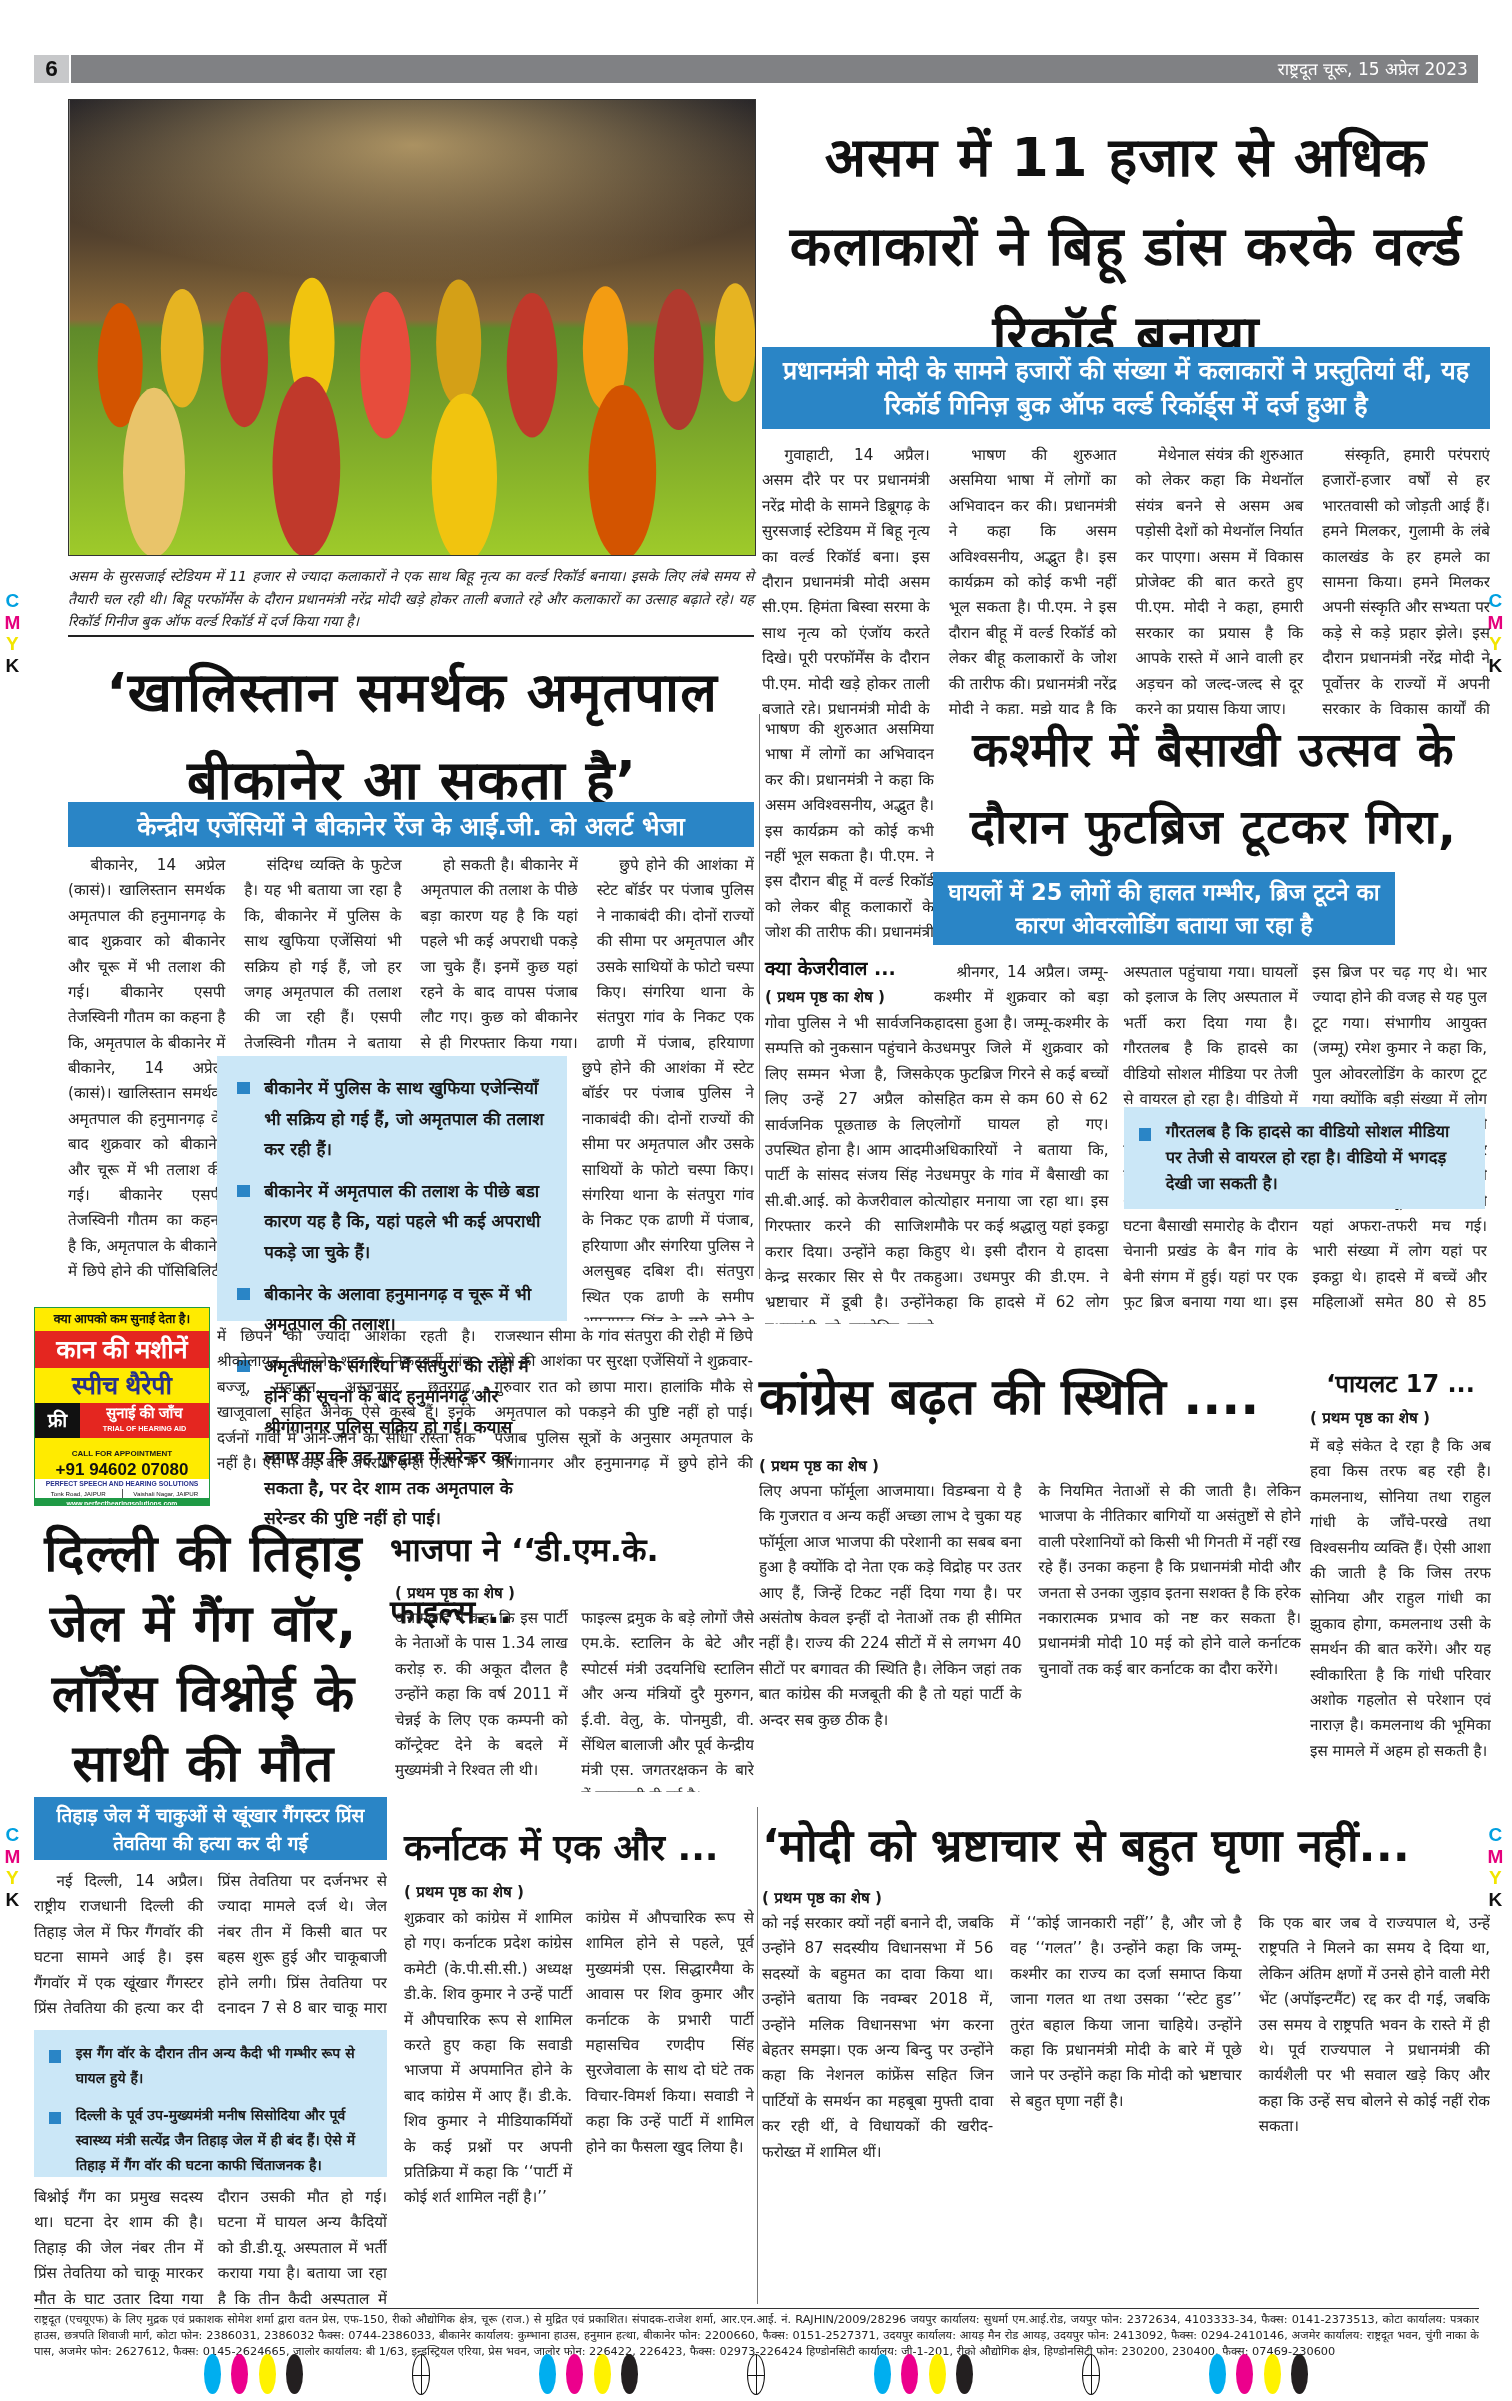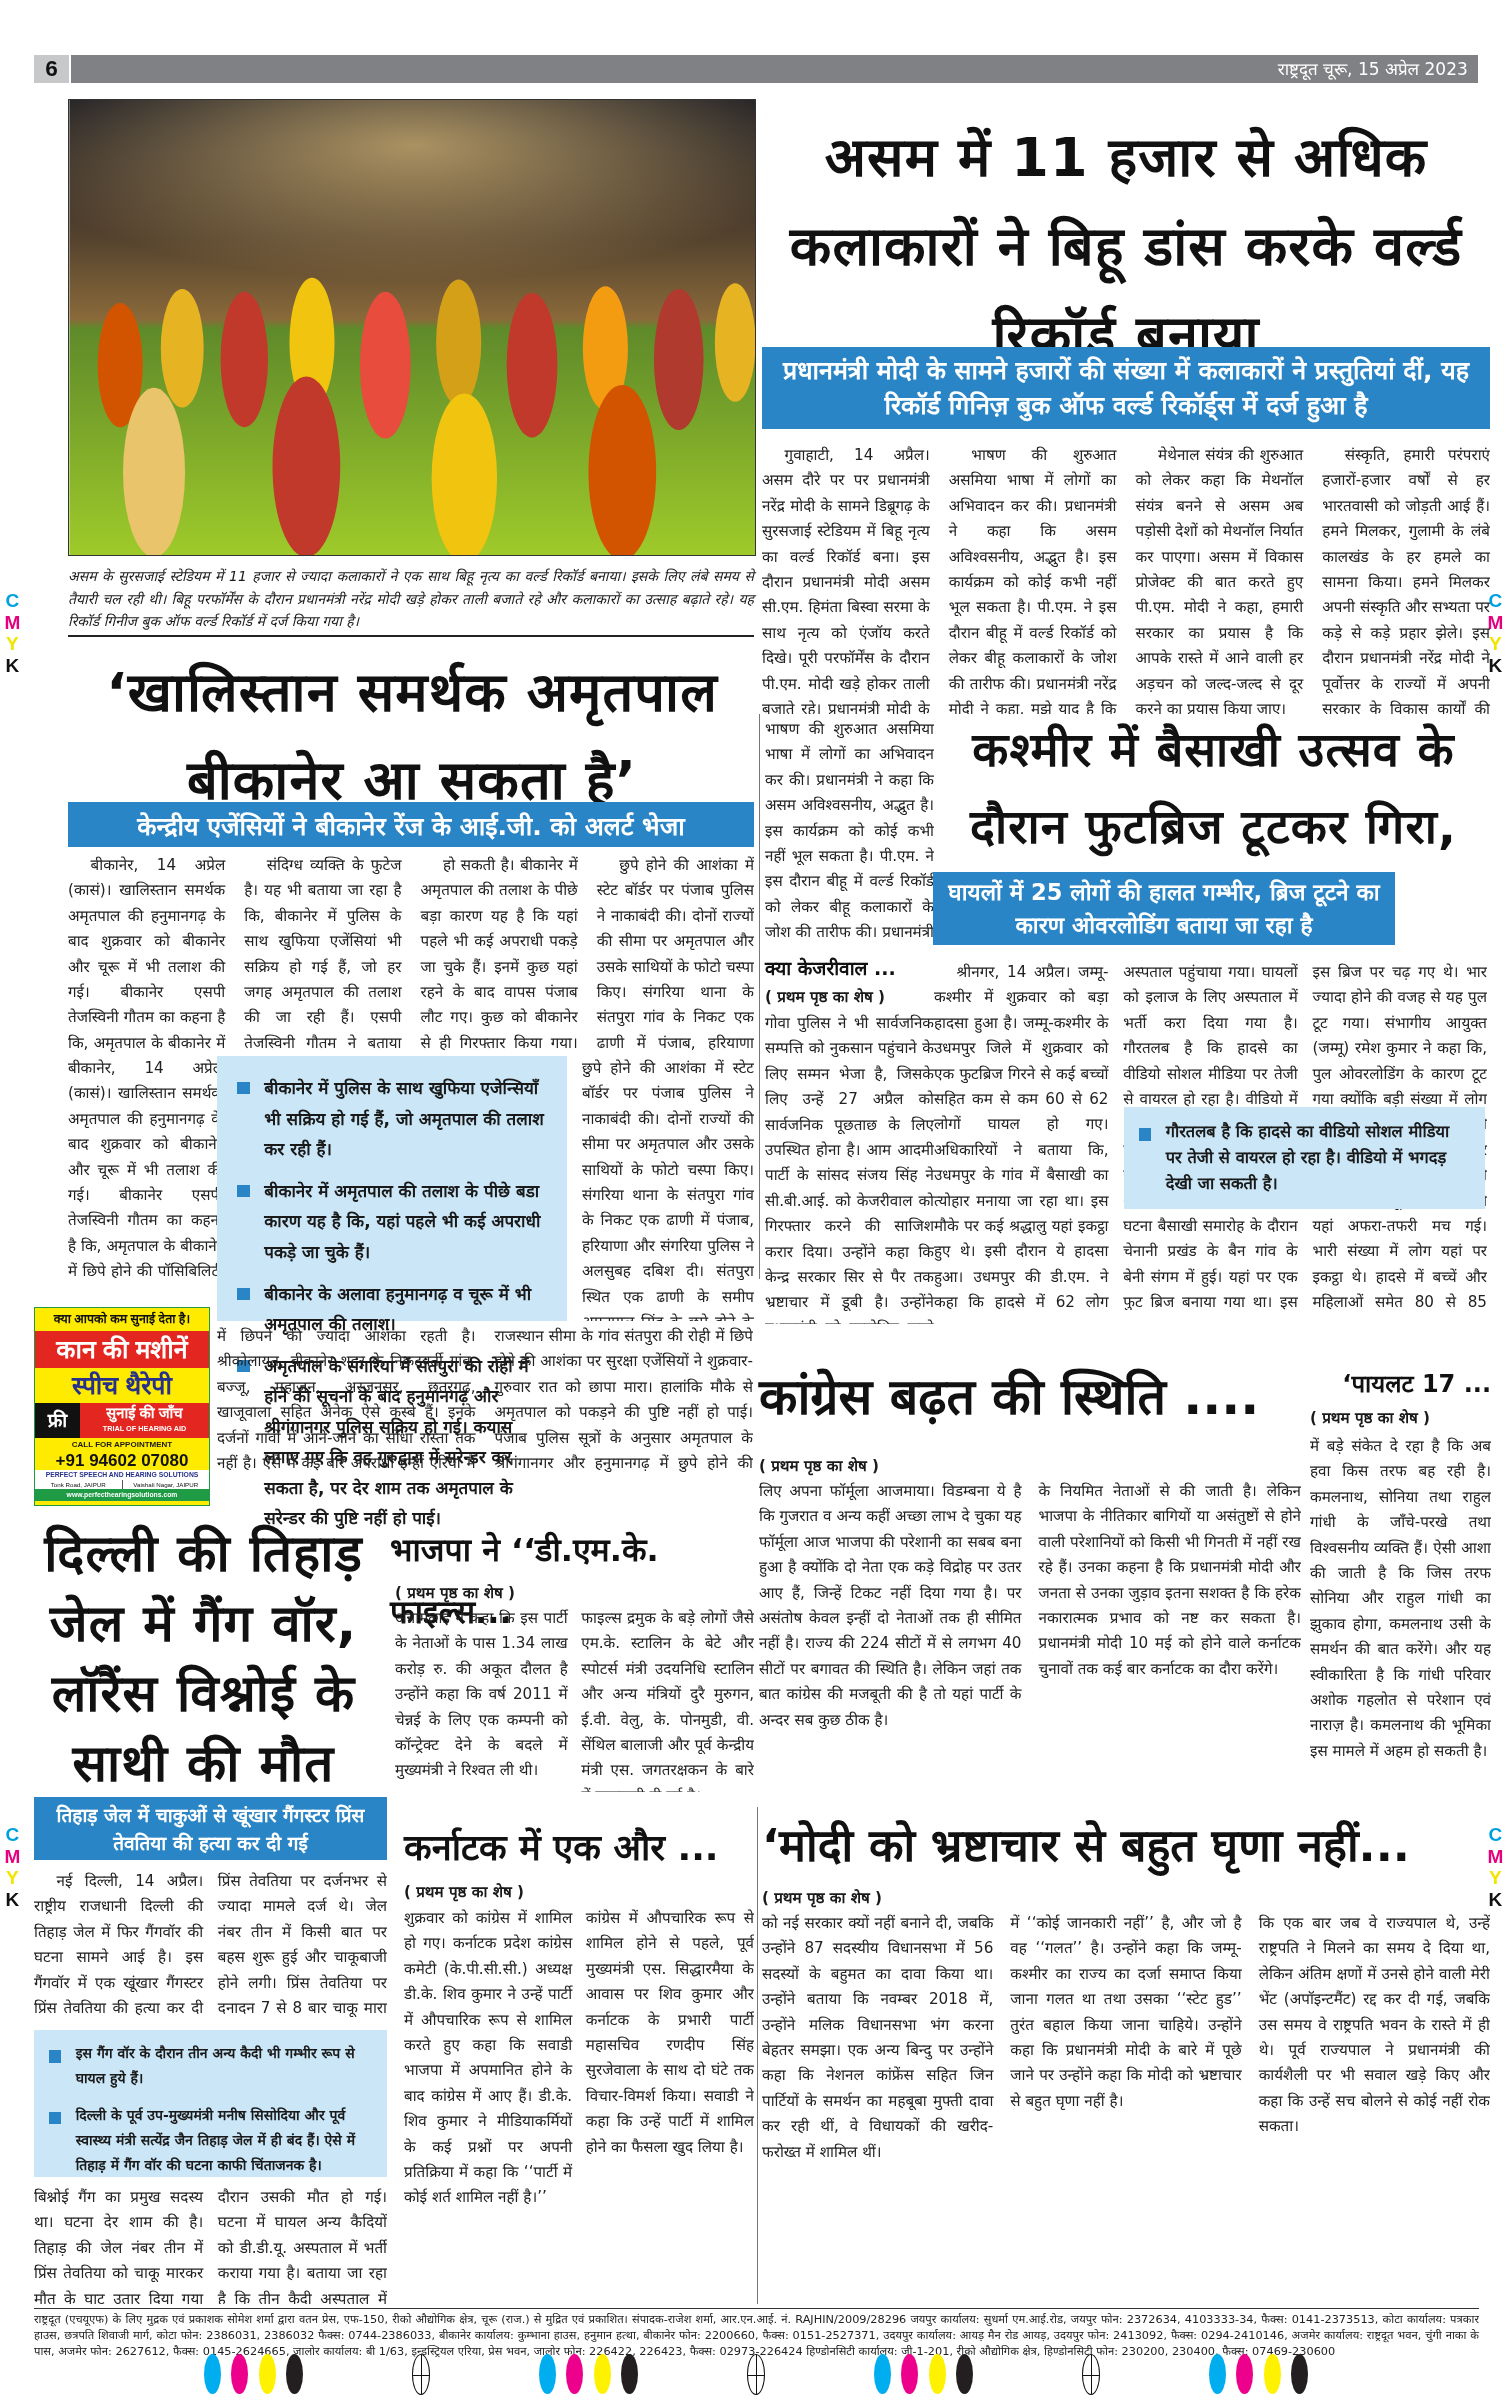--- a/index.html
+++ b/index.html
@@ -136,21 +136,21 @@
   <div style="font-weight:bold;font-size:12.4px;line-height:22.6px;color:#111">क्या आपको कम सुनाई देता है।</div>
   <div style="background:#e42620;color:#fff;font-weight:bold;font-size:25px;line-height:37px">कान की मशीनें</div>
   <div style="color:#27318b;font-weight:bold;font-size:25px;line-height:35px">स्पीच थैरेपी</div>
   <div style="background:#e42620;display:flex;height:35px">
     <div style="background:#111;color:#fff;font-weight:bold;font-size:19px;line-height:35px;width:45px">फ्री</div>
     <div style="flex:1;color:#fff">
       <div style="font-weight:bold;font-size:14.7px;line-height:20.3px">सुनाई की जाँच</div>
       <div style="font-weight:bold;font-size:7.3px;line-height:12.4px">TRIAL OF HEARING AID</div>
     </div>
   </div>
-  <div style="font-weight:bold;font-size:8px;line-height:12.4px;margin-top:1px">CALL FOR APPOINTMENT</div>
+  <div style="font-weight:bold;font-size:8px;line-height:12.4px;margin-top:10px">CALL FOR APPOINTMENT</div>
   <div style="font-weight:bold;font-size:17px;line-height:19px;color:#111">+91 94602 07080</div>
   <div style="background:#fff;color:#27318b;font-weight:bold;font-size:6.8px;line-height:10.2px">PERFECT SPEECH AND HEARING SOLUTIONS</div>
   <div style="background:#fff;display:flex;font-size:6.2px;line-height:9px;color:#111">
     <span style="flex:1;border-right:0.6px solid #555">Tonk Road, JAIPUR</span>
     <span style="flex:1">Vaishali Nagar, JAIPUR</span>
   </div>
   <div style="background:#1f9a45;color:#fff;font-weight:bold;font-size:6.8px;line-height:11.3px">www.perfecthearingsolutions.com</div>
 </div>
 
 <div class="abs hl" style="left:34px;top:1519px;width:339px;font-size:51px;line-height:70px">दिल्ली की तिहाड़ जेल में गैंग वॉर, लॉरैंस विश्नोई के साथी की मौत</div>
@@ -207,21 +207,21 @@
     </ul>
 </div>
 
 <div class="abs hl" style="left:759px;top:1361px;width:536px;font-size:50px;line-height:73px;text-align:left;letter-spacing:0">कांग्रेस बढ़त की स्थिति ....</div>
 <div class="abs shesh" style="left:759px;top:1454px;width:271px">( प्रथम पृष्ठ का शेष )</div>
 <div class="abs cols body" style="left:759px;top:1479px;width:542px;height:311px;grid-template-columns:1fr 1fr;column-gap:17px">
   <p style="text-indent:0">लिए अपना फॉर्मूला आजमाया। विडम्बना ये है कि गुजरात व अन्य कहीं अच्छा लाभ दे चुका यह फॉर्मूला आज भाजपा की परेशानी का सबब बना हुआ है क्योंकि दो नेता एक कड़े विद्रोह पर उतर आए हैं, जिन्हें टिकट नहीं दिया गया है। पर असंतोष केवल इन्हीं दो नेताओं तक ही सीमित नहीं है। राज्य की 224 सीटों में से लगभग 40 सीटों पर बगावत की स्थिति है। लेकिन जहां तक बात कांग्रेस की मजबूती की है तो यहां पार्टी के अन्दर सब कुछ ठीक है।</p>
   <p style="text-indent:0">के नियमित नेताओं से की जाती है। लेकिन भाजपा के नीतिकार बागियों या असंतुष्टों से होने वाली परेशानियों को किसी भी गिनती में नहीं रख रहे हैं। उनका कहना है कि प्रधानमंत्री मोदी और जनता से उनका जुड़ाव इतना सशक्त है कि हरेक नकारात्मक प्रभाव को नष्ट कर सकता है। प्रधानमंत्री मोदी 10 मई को होने वाले कर्नाटक चुनावों तक कई बार कर्नाटक का दौरा करेंगे।</p>
 </div>
 
-<div class="abs hl" style="left:1310px;top:1364px;width:181px;font-size:24px;line-height:40px;text-align:right;letter-spacing:0">‘पायलट 17 ...</div>
+<div class="abs hl" style="left:1310px;top:1364px;width:181px;font-size:24px;line-height:40px;text-align:center;letter-spacing:0">‘पायलट 17 ...</div>
 <div class="abs shesh" style="left:1310px;top:1406px;width:181px">( प्रथम पृष्ठ का शेष )</div>
 <div class="abs body" style="left:1310px;top:1434px;width:181px;height:356px">
   <p style="text-indent:0">में बड़े संकेत दे रहा है कि अब हवा किस तरफ बह रही है। कमलनाथ, सोनिया तथा राहुल गांधी के जाँचे-परखे तथा विश्वसनीय व्यक्ति हैं। ऐसी आशा की जाती है कि जिस तरफ सोनिया और राहुल गांधी का झुकाव होगा, कमलनाथ उसी के समर्थन की बात करेंगे। और यह स्वीकारिता है कि गांधी परिवार अशोक गहलोत से परेशान एवं नाराज़ है। कमलनाथ की भूमिका इस मामले में अहम हो सकती है।</p>
 </div>
 
 <div class="vsep" style="left:757px;top:1807px;height:497px"></div>
 <div class="abs hl" style="left:762px;top:1815px;width:717px;font-size:45px;line-height:62px;text-align:left;letter-spacing:0">‘मोदी को भ्रष्टाचार से बहुत घृणा नहीं...</div>
 <div class="abs shesh" style="left:762px;top:1886px;width:232px">( प्रथम पृष्ठ का शेष )</div>
 <div class="abs cols body" style="left:762px;top:1911px;width:728px;height:390px;grid-template-columns:repeat(3,1fr);column-gap:17px">
   <p style="text-indent:0">को नई सरकार क्यों नहीं बनाने दी, जबकि उन्होंने 87 सदस्यीय विधानसभा में 56 सदस्यों के बहुमत का दावा किया था। उन्होंने बताया कि नवम्बर 2018 में, उन्होंने मलिक विधानसभा भंग करना बेहतर समझा। एक अन्य बिन्दु पर उन्होंने कहा कि नेशनल कांफ्रेंस सहित जिन पार्टियों के समर्थन का महबूबा मुफ्ती दावा कर रही थीं, वे विधायकों की खरीद-फरोख्त में शामिल थीं।</p>

